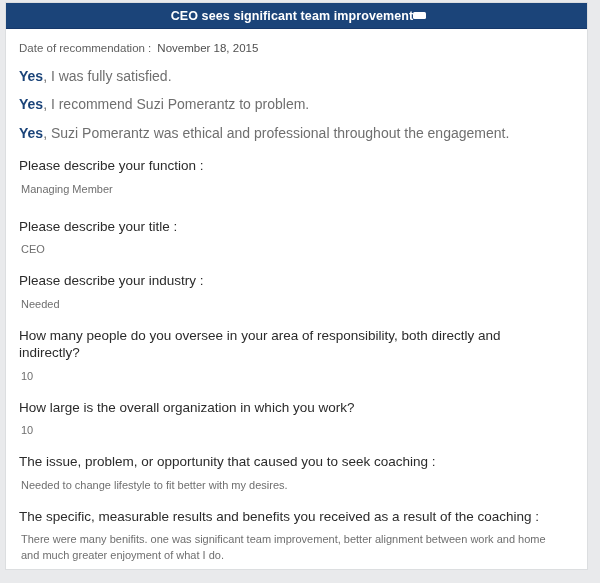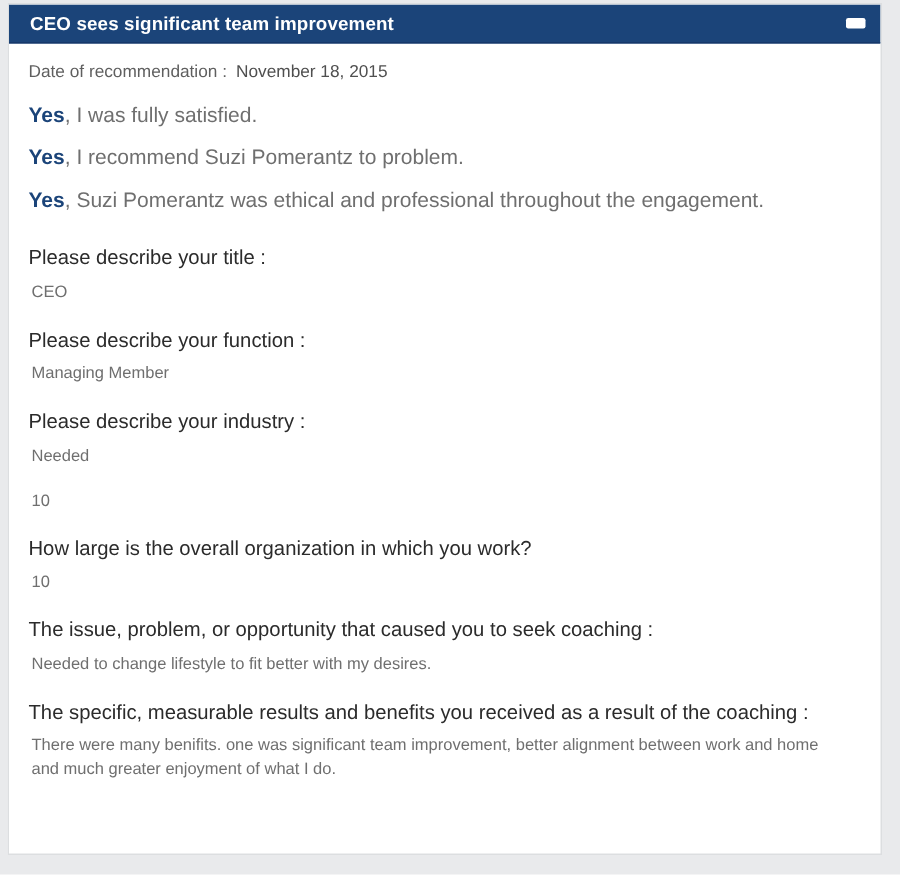--- a/index.html
+++ b/index.html
@@ -24,21 +24,21 @@
     border: 1px solid #dcdee0;
     box-sizing: border-box;
     overflow: hidden;
   }
 
   .titlebar {
     height: 26px;
     background: #1b4479;
     display: flex;
     align-items: center;
-    justify-content: space-between;
+    justify-content: center;
     padding: 0 6px 0 14px;
     box-sizing: border-box;
     border-bottom: 1px solid #16386a;
   }
   .titlebar-text {
     color: #ffffff;
     font-size: 12.5px;
     font-weight: 600;
     letter-spacing: 0.1px;
     white-space: nowrap;
@@ -115,36 +115,37 @@
     <p class="yes-line">
       <span class="yes">Yes</span><span>, I was fully satisfied.</span>
     </p>
     <p class="yes-line">
       <span class="yes">Yes</span><span>, I recommend Suzi Pomerantz to problem.</span>
     </p>
     <p class="yes-line">
       <span class="yes">Yes</span><span>, Suzi Pomerantz was ethical and professional throughout the engagement.</span>
     </p>
 
+    <div class="qa-block">
+      <p class="question">Please describe your function :</p>
+      <p class="answer">Managing Member</p>
+    </div>
+
     <div class="qa-block spacer-top">
       <p class="question">Please describe your title :</p>
       <p class="answer">CEO</p>
-    </div>
-
-    <div class="qa-block">
-      <p class="question">Please describe your function :</p>
-      <p class="answer">Managing Member</p>
     </div>
 
     <div class="qa-block">
       <p class="question">Please describe your industry :</p>
       <p class="answer">Needed</p>
     </div>
 
     <div class="qa-block">
+      <p class="question">How many people do you oversee in your area of responsibility, both directly and indirectly?</p>
       <p class="answer">10</p>
     </div>
 
     <div class="qa-block">
       <p class="question">How large is the overall organization in which you work?</p>
       <p class="answer">10</p>
     </div>
 
     <div class="qa-block">
       <p class="question">The issue, problem, or opportunity that caused you to seek coaching :</p>

